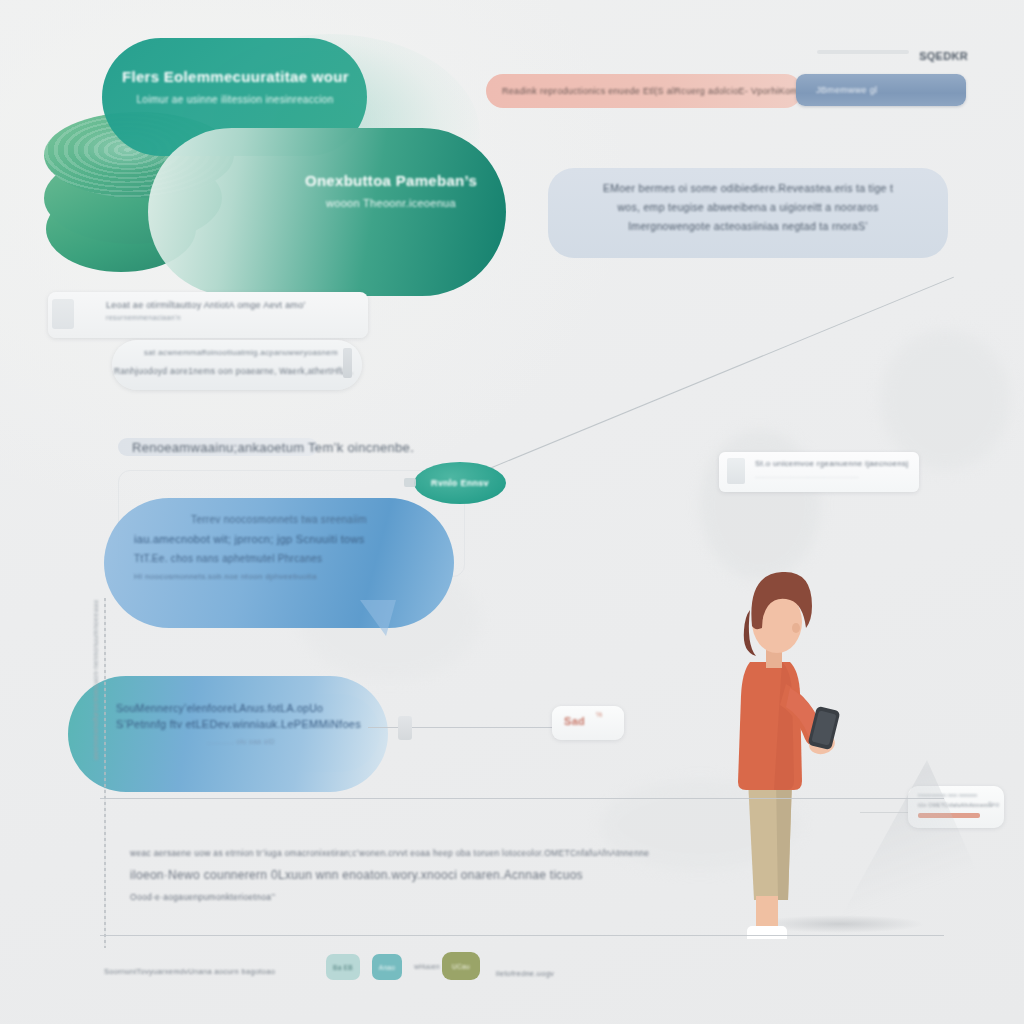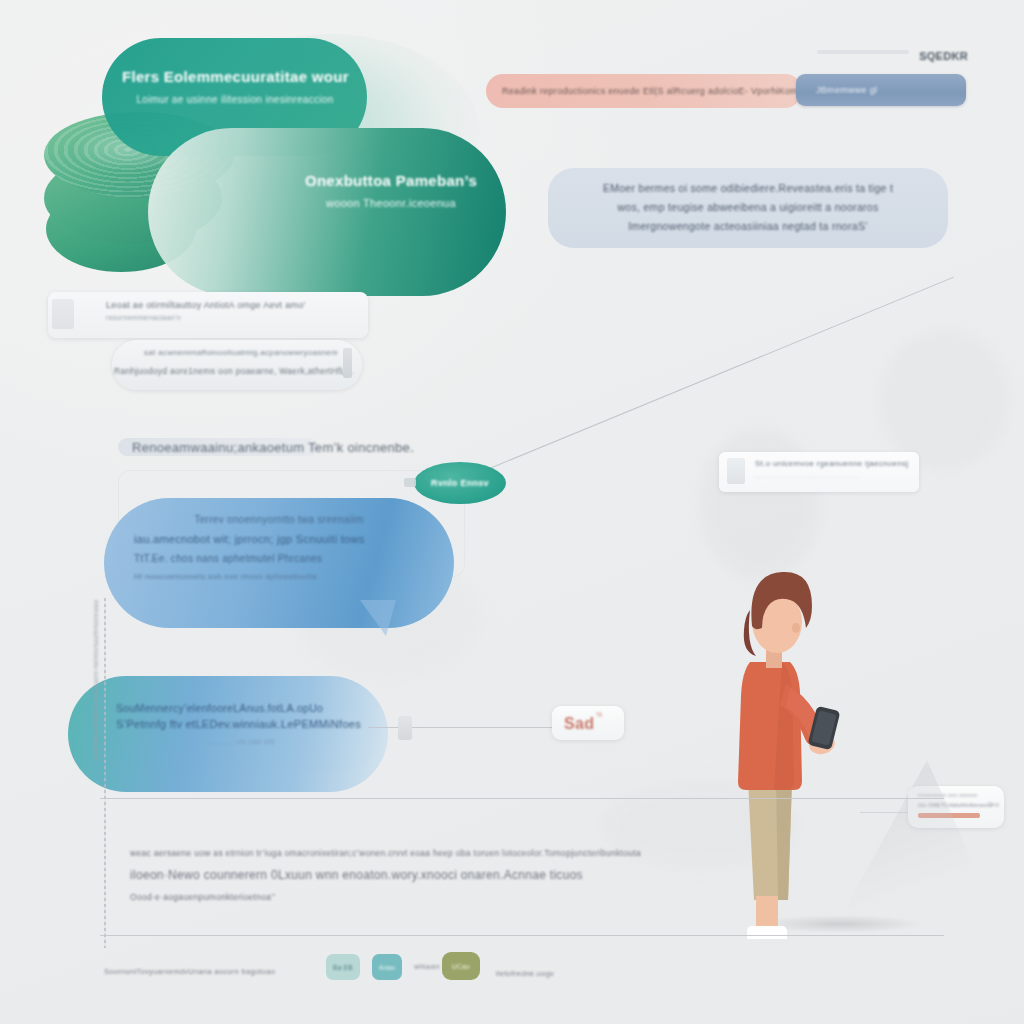--- a/index.html
+++ b/index.html
@@ -106,21 +106,21 @@
     display:flex;align-items:center;
     box-shadow:0 1px 3px rgba(90,105,125,.28);
   }
   .hdr-line{
     position:absolute;left:800px;top:50px;width:168px;height:16px;
     display:flex;justify-content:flex-end;
   }
 
   
   .panel-bluegray{
-    position:absolute;left:548px;top:168px;width:400px;height:80px;
+    position:absolute;left:548px;top:168px;width:400px;height:90px;
     background:linear-gradient(180deg,#d9e0e9 0%,#d2dbe5 100%);
     border-radius:26px;
     padding:14px 40px;box-sizing:border-box;
   }
 
   
   .card{
     position:absolute;
     background:linear-gradient(180deg,#fbfcfc 0%,#f1f3f4 100%);
     border-radius:12px;
@@ -251,21 +251,21 @@
 
   <div class="card" style="left:719px;top:452px;width:200px;height:40px;border-radius:6px;background:linear-gradient(180deg,#fcfcfd 0%,#f4f6f7 100%);">
     <div style="position:absolute;left:8px;top:6px;width:18px;height:26px;background:linear-gradient(180deg,#eceff1,#dfe3e6);border-radius:2px;"></div>
     <span class="blurtext txtline" style="position:absolute;left:36px;top:7px;font-size:8px;color:#6e7884;">St.o unicemvoe rgeanuenne ijaecnoensj</span>
     <span class="blurtext txtline" style="position:absolute;left:36px;top:21px;font-size:6px;color:#adb4bb;">.....................................................</span>
   </div>
 
   <div class="blob blob-blue-1b"></div>
   <div class="blob blob-blue-1">
     <div style="position:absolute;left:30px;top:16px;width:290px;">
-      <span class="blurtext txtline" style="font-size:10px;color:#4b6e92;text-align:center;">Terrev onoennyorntto twa sreenaiim</span>
+      <span class="blurtext txtline" style="font-size:10px;color:#4b6e92;text-align:center;">Terrev noocosmonnets twa sreenaiim</span>
       <span class="blurtext txtline" style="font-size:11px;color:#3e6288;margin-top:8px;">iau.amecnobot wit; jprrocn; jgp Scnuuiti tows</span>
       <span class="blurtext txtline" style="font-size:10px;color:#46688d;margin-top:8px;">TtT.Ee. chos nans aphetmutel Phrcanes</span>
       <span class="blurtext txtline" style="font-size:8px;color:#5c7c9e;margin-top:8px;">HI noocosmonnets.sob.noe   ntoon dphveebuotia</span>
     </div>
   </div>
 
   <div style="position:absolute;left:360px;top:600px;width:0;height:0;border-left:26px solid transparent;border-right:10px solid transparent;border-top:36px solid rgba(150,190,225,.55);"></div>
 
   <div class="blob blob-blue-2b"></div>
   <div class="blob blob-blue-2">
@@ -274,21 +274,21 @@
       <span class="blurtext txtline" style="font-size:11px;color:#3b5e85;margin-top:4px;">S’Petnnfg ftv etLEDev.winniauk.LePEMMiNfoes</span>
       <span class="blurtext txtline" style="font-size:7px;color:#7d9cbb;margin-top:8px;text-align:center;">............ oiu oaa oiD</span>
     </div>
   </div>
 
   <div class="vspine"></div>
   <div class="vspine-text blurtext" style="color:#9aa1a8;">uwennewnofuroenioeeuon·nennonuumnoeeuuu</div>
 
   <div class="hline" style="left:368px;top:727px;width:186px;"></div>
   <div class="card" style="left:552px;top:706px;width:72px;height:34px;border-radius:9px;">
-    <span class="blurtext" style="position:absolute;left:12px;top:9px;font-size:16px;color:#c8796a;font-weight:bold;">Sad</span>
+    <span class="blurtext" style="position:absolute;left:12px;top:9px;font-size:11px;color:#c8796a;font-weight:bold;">Sad</span>
     <span class="blurtext" style="position:absolute;left:44px;top:5px;font-size:7px;color:#d08a7a;">%</span>
   </div>
   <div style="position:absolute;left:398px;top:716px;width:14px;height:24px;background:linear-gradient(180deg,#e2e5e8,#d5d9dc);border-radius:3px;"></div>
 
   <div class="hline" style="left:860px;top:812px;width:110px;opacity:.6;"></div>
   <div class="card" style="left:908px;top:786px;width:96px;height:42px;border-radius:10px;">
     <span class="blurtext txtline" style="position:absolute;left:10px;top:6px;font-size:5px;color:#98a0a8;">trnnnnnnnn nnn nnnnnn</span>
     <span class="blurtext txtline" style="position:absolute;left:10px;top:16px;font-size:5px;color:#7e868f;">tUn  OMETCnfafuAfnAtnnenne</span>
     <span class="txtline" style="position:absolute;left:10px;top:27px;width:62px;height:5px;background:#e0a08e;border-radius:2px;filter:blur(.6px);"></span>
     <span class="blurtext" style="position:absolute;right:5px;top:15px;font-size:5px;color:#9aa2aa;">Tiug</span>
@@ -324,21 +324,21 @@
 
     <path d="M22 78 q-5 -52 30 -54 q30 -2 30 34 q0 14 -6 22 q-3 -24 -16 -28 q-14 -4 -22 6 q-6 8 -6 22 q-7 3 -10 -2 z" fill="#8a4a3a"></path>
     <path d="M20 62 q-4 34 6 46 q-14 -4 -12 -26 q1 -14 6 -20 z" fill="#7c4034"></path>
 
     <ellipse cx="66" cy="80" rx="4" ry="5" fill="#e8b193"></ellipse>
   </svg>
 
   <div class="hline" style="left:100px;top:798px;width:844px;"></div>
 
   <div style="position:absolute;left:130px;top:848px;width:790px;">
-    <span class="blurtext txtline" style="font-size:8.5px;color:#6d7581;">weac aersaene uow as etrnion tr’iuga omacronixetiran;c’wonen.crvvt eoaa heep oba toruen lotoceolor.Tomopjuncteribunktouta</span>
+    <span class="blurtext txtline" style="font-size:8.5px;color:#6d7581;">weac aersaene uow as etrnion tr’iuga omacronixetiran;c’wonen.crvvt eoaa heep oba toruen lotoceolor.OMETCnfafuAfnAtnnenne</span>
     <span class="blurtext txtline" style="font-size:12px;color:#6d7581;margin-top:10px;">iloeon·Newo counnerern 0Lxuun wnn enoaton.wory.xnooci onaren.Acnnae ticuos</span>
     <span class="blurtext txtline" style="font-size:8.5px;color:#6d7581;margin-top:10px;">Oood·e·aogauenpumonkterioetnoa’’</span>
   </div>
 
   <div class="hline" style="left:100px;top:935px;width:844px;"></div>
 
   <div style="position:absolute;left:104px;top:960px;">
     <span class="blurtext" style="font-size:7.5px;color:#7b838d;">SoornuniTovyuarxemdvUnana aocurn bagotoao</span>
   </div>
 

